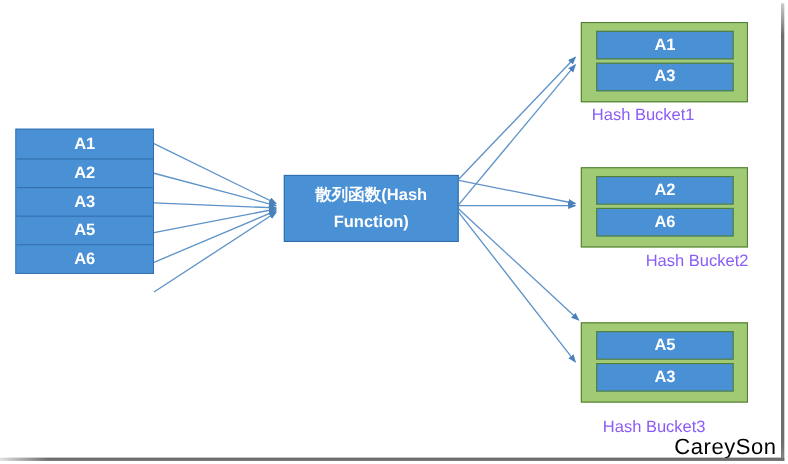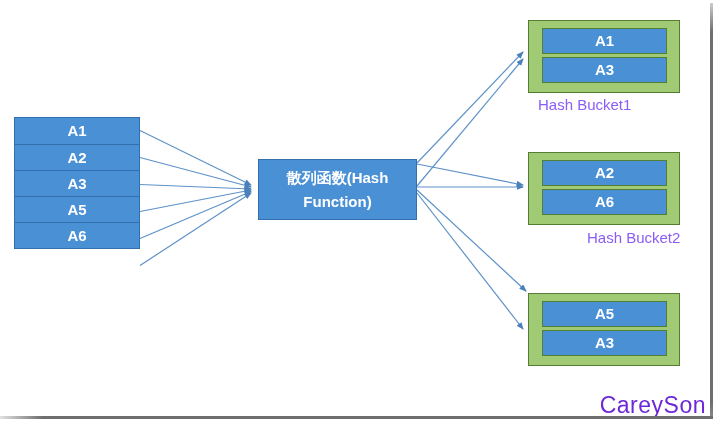--- a/index.html
+++ b/index.html
@@ -92,22 +92,22 @@
     white-space: nowrap;
   }
   .bucket-label-1 { left: 538px; top: 96px; }
   .bucket-label-2 { left: 550px; top: 229px; margin-left: 37px; }
   .bucket-label-3 { left: 548px; top: 380px; }
 
   
   .watermark {
     position: absolute;
     right: 10px; bottom: 3px;
-    color: #6d28d9;
-    font-size: 23px;
+    color: #000000;
+    font-size: 20px;
     letter-spacing: 0.5px;
   }
 
   
   .edge-right {
     position: absolute;
     right: 3px; top: 3px; bottom: 3px;
     width: 3px;
     background: linear-gradient(to bottom, rgba(110,110,110,0.35), #6e6e6e 7%, #6e6e6e 96%, #8a8a8a);
   }
@@ -168,19 +168,20 @@
   <div class="bucket bucket-2">
     <div class="cell">A2</div>
     <div class="cell">A6</div>
   </div>
   <div class="bucket-label bucket-label-2">Hash Bucket2</div>
 
   <div class="bucket bucket-3">
     <div class="cell">A5</div>
     <div class="cell">A3</div>
   </div>
+  <div class="bucket-label bucket-label-3">Hash Bucket3</div>
 
   <div class="watermark">CareySon</div>
 
   <div class="edge-right"></div>
   <div class="edge-bottom"></div>
 
 </div>
 
 </body></html>

